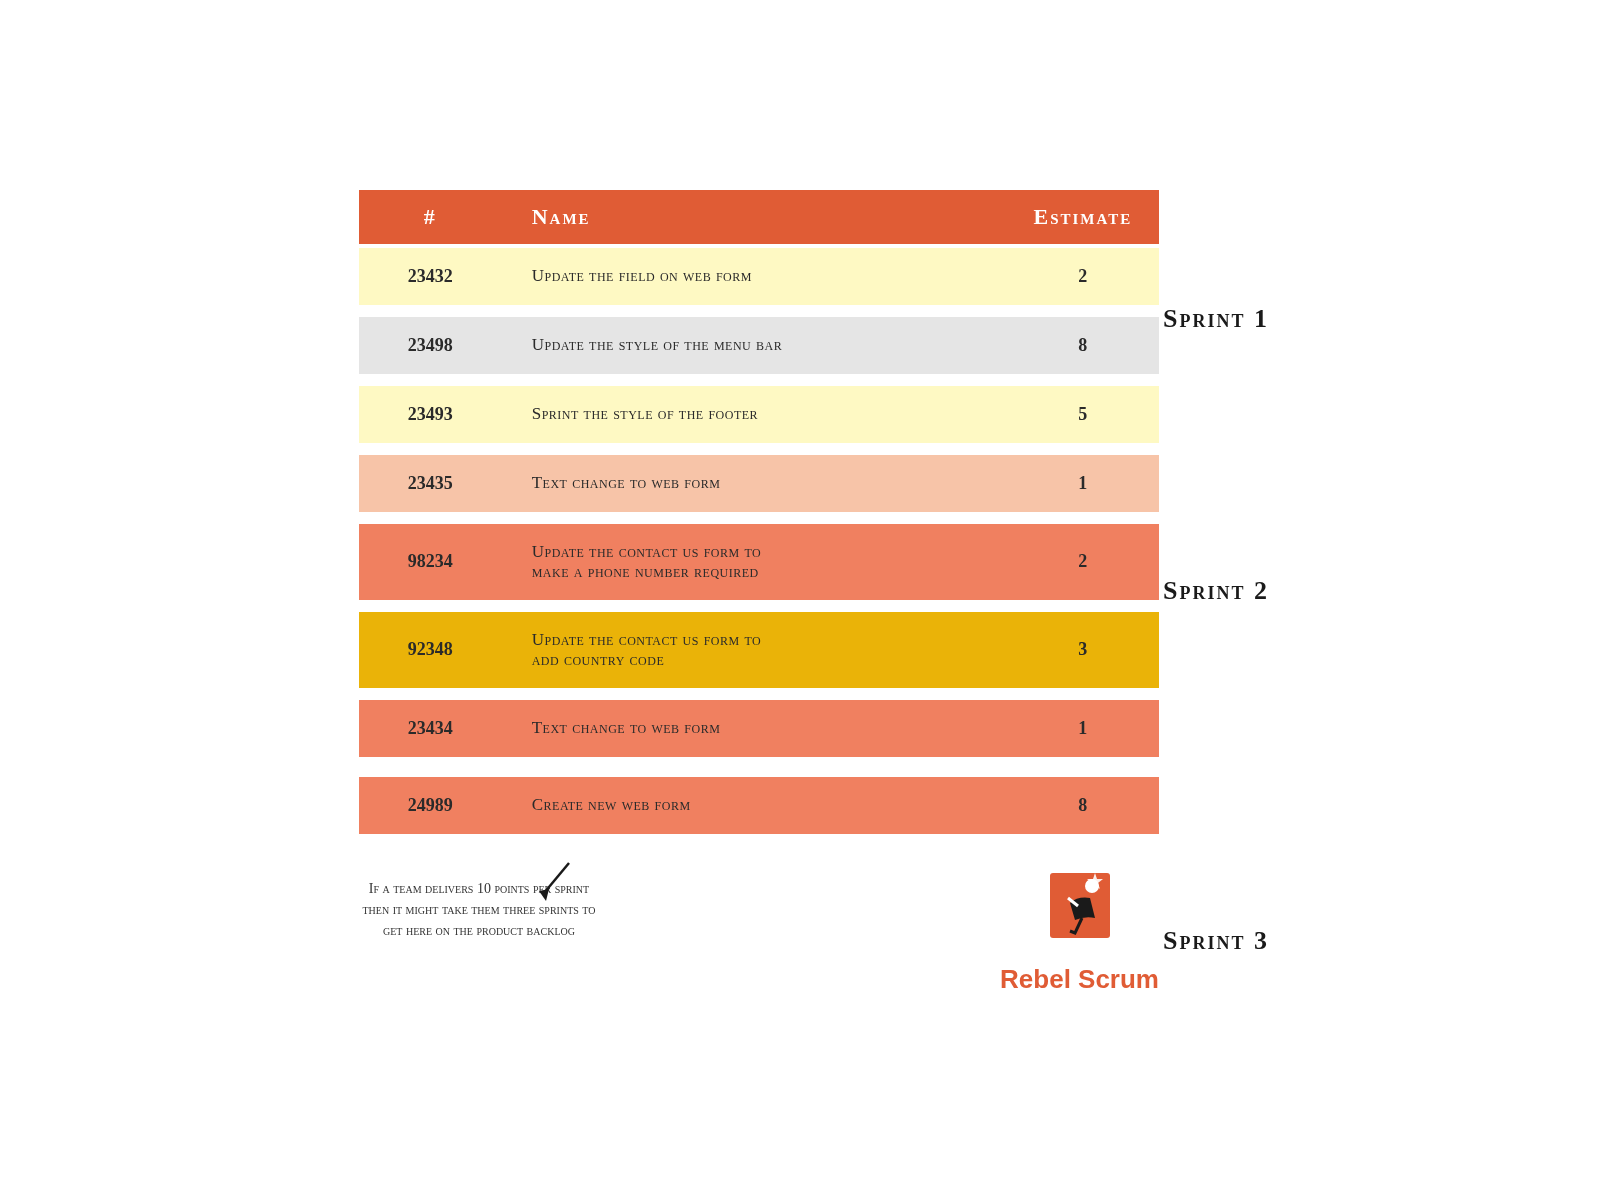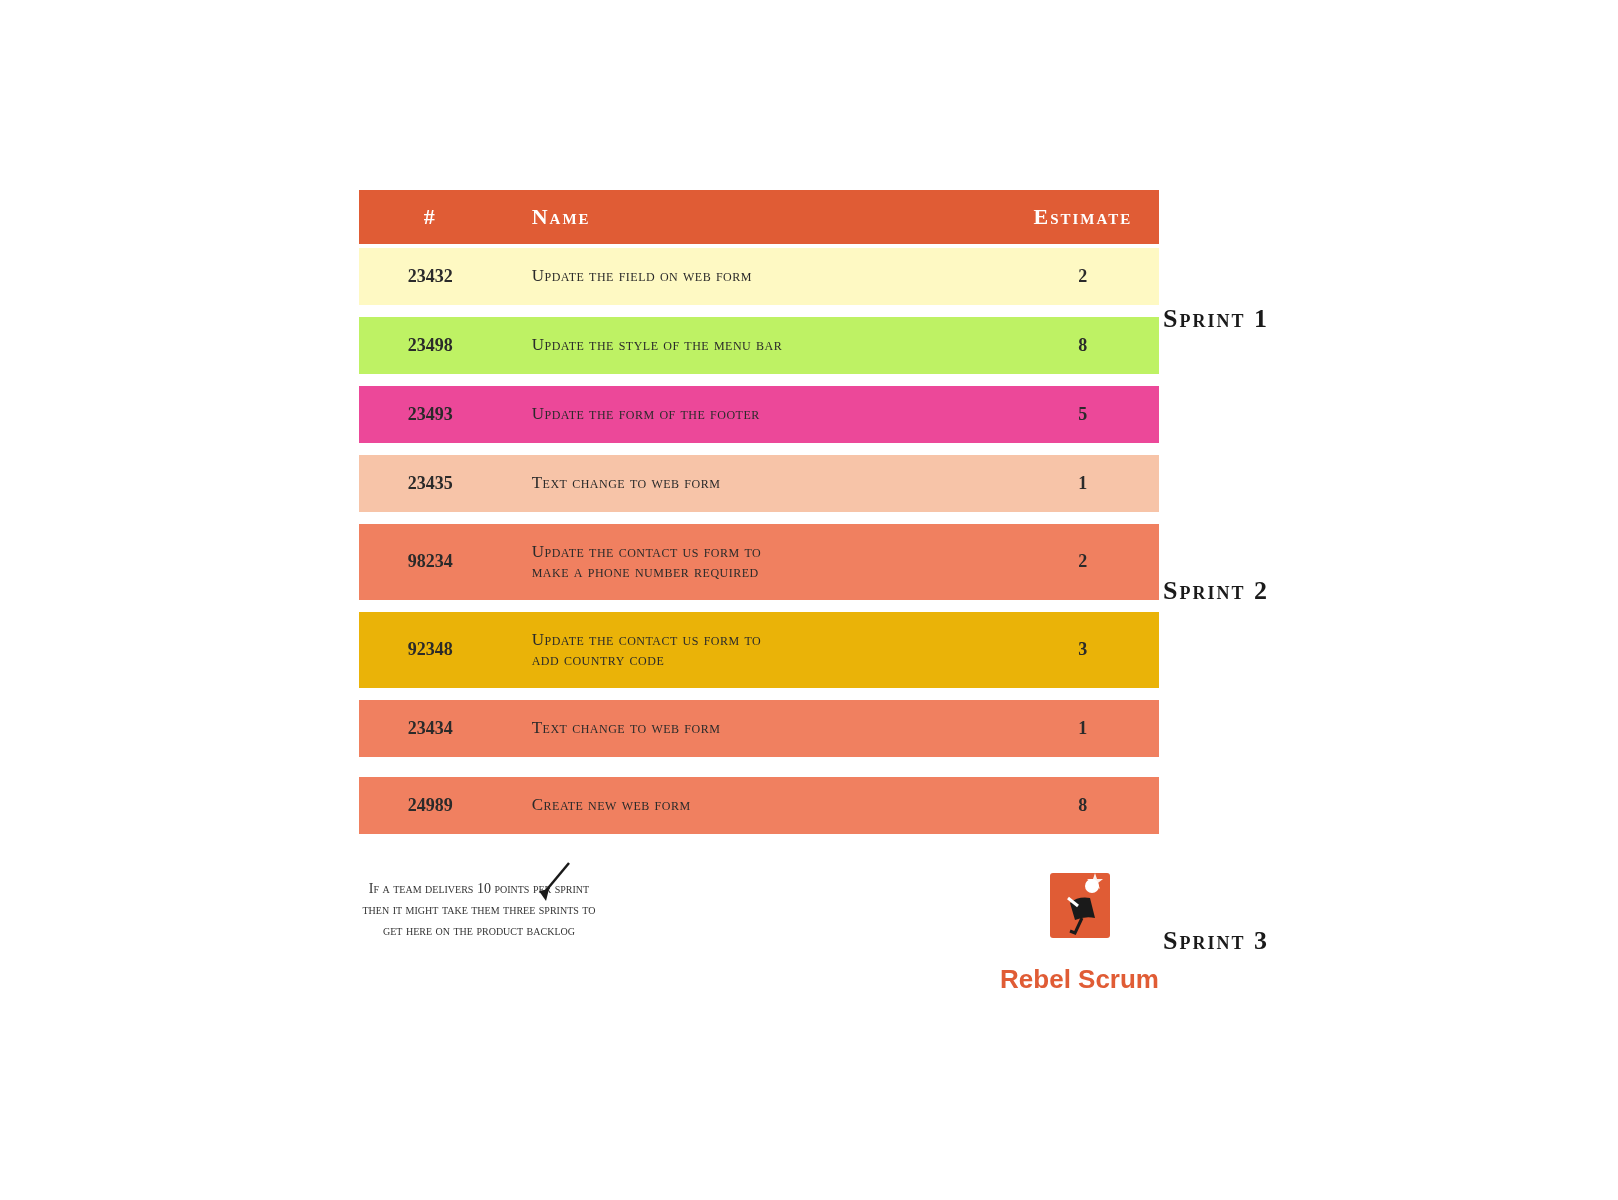--- a/index.html
+++ b/index.html
@@ -198,32 +198,32 @@
 
         <tr class="dark" style="background:#fef9c3;margin-top:26px;">
           <td>23432</td>
           <td style="font-variant:small-caps;">Update the field on web form</td>
           <td>2</td>
         </tr>
         <tr style="background:#fff; height:4px;">
             <td colspan="3" style="padding:0;"></td>
           </tr>
 
-        <tr class="light" style="background:#bef264;">
+        <tr class="light" style="background:#e5e5e5;">
           <td>23498</td>
           <td style="font-variant:small-caps;">Update the style of the menu bar</td>
           <td>8</td>
         </tr>
         <tr style="background:#fff; height:4px;">
             <td colspan="3" style="padding:0;"></td>
           </tr>
 
-        <tr style="background:#ec4899;">
+        <tr style="background:#fef9c3;">
           <td>23493</td>
-          <td style="font-variant:small-caps;">Update the form of the footer</td>
+          <td style="font-variant:small-caps;">Sprint the style of the footer</td>
           <td>5</td>
         </tr>
         <tr style="background:#fff; height:4px;">
             <td colspan="3" style="padding:0;"></td>
           </tr>
 
         <tr style="background:#f7c4a8;">
           <td>23435</td>
           <td style="font-variant:small-caps;">Text change to web form</td>
           <td>1</td>

